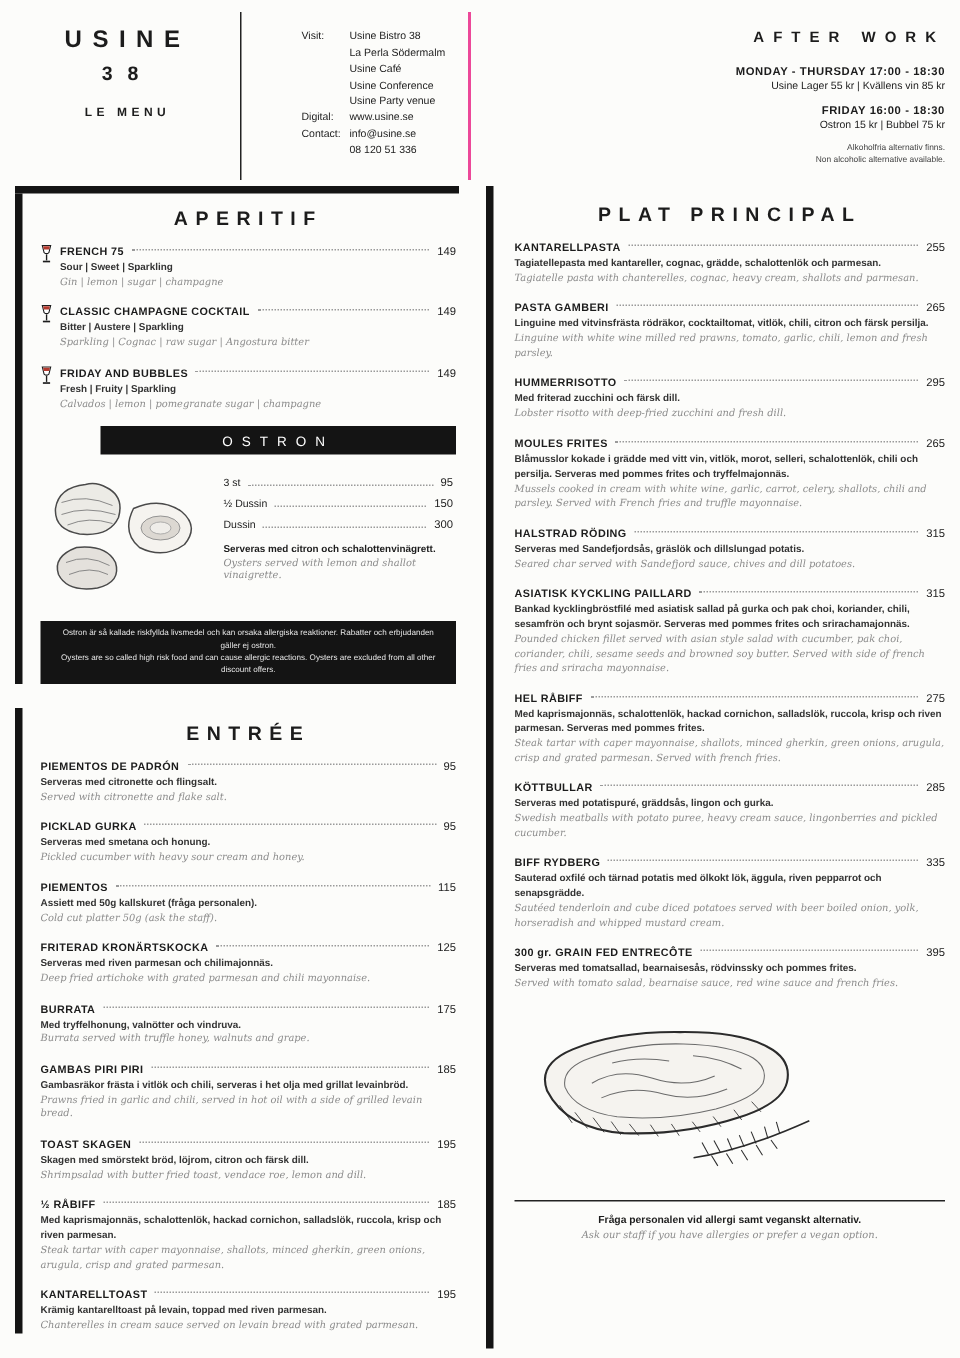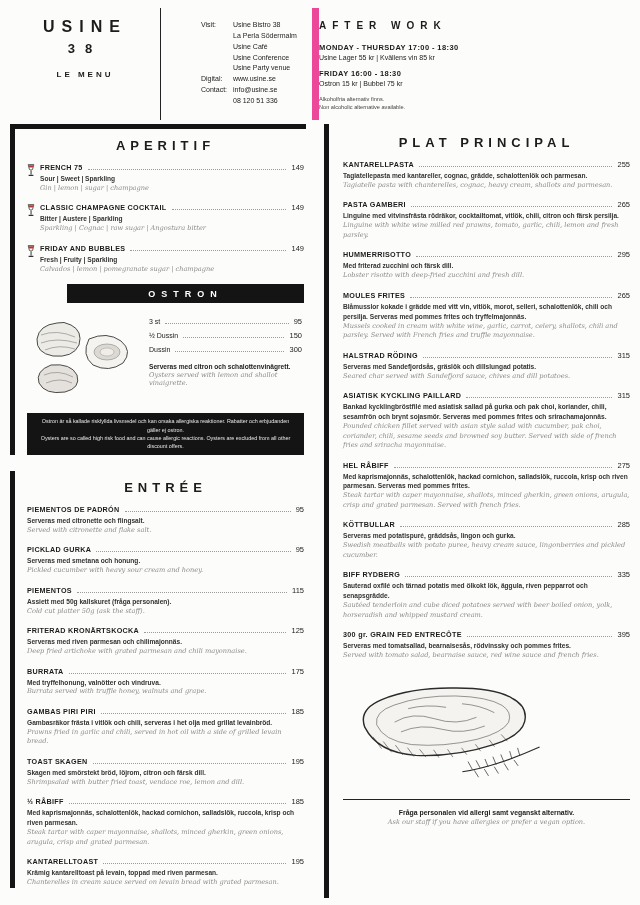--- a/index.html
+++ b/index.html
@@ -19,51 +19,51 @@
   .logo-usine  { font-size:16px; font-weight:bold; letter-spacing:7px; margin-bottom:5px; }
   .logo-bistro { font-size:21px; font-weight:bold; letter-spacing:9px; margin-bottom:3px; }
   .logo-number { font-size:13px; font-weight:bold; letter-spacing:10px; margin-bottom:14px; }
   .logo-lemenu { font-size:8px; font-weight:bold; letter-spacing:3px; }
 
   .contact { width:152px; border-left:1px solid #222; padding:12px 0 0 40px; font-size:7px; line-height:1.55; }
   .c-row { display:flex; }
   .c-label { width:32px; flex:none; }
   .c-vals  { flex:1; }
 
-  .afterwork { flex:1; border-left:7px solid #ec4899; text-align:left; padding-top:12px; }
+  .afterwork { flex:1; border-left:2px solid #ec4899; text-align:right; padding-top:12px; }
   .aw-title { font-size:10px; letter-spacing:6px; margin-bottom:12px; font-weight:bold; }
   .aw-hours { font-size:7.5px; font-weight:bold; letter-spacing:.4px; margin-bottom:2px; }
   .aw-offer { font-size:7px; margin-bottom:8px; }
   .aw-note  { font-size:5.6px; color:#444; line-height:1.5; margin-top:6px; }
 
   
   .columns { display:flex; margin-top:4px; align-items:stretch; }
   .left-col  { width:296px; }
   .right-col { width:306px; margin-left:18px; border-left:5px solid #141414; padding-left:14px; padding-top:2px; }
 
   .topbar { height:5px; background:#141414; }
   .barwrap { border-left:5px solid #141414; padding-left:12px; padding-right:2px; }
   .barwrap-2 { margin-top:16px; }
 
   .sec-title { text-align:center; font-size:13px; font-weight:bold; letter-spacing:5px; padding:9px 0 10px; }
 
   
   .mi { margin-bottom:10px; position:relative; }
-  .mi-top { display:flex; align-items:flex-end; margin-bottom:2px; }
+  .mi-top { display:flex; align-items:center; margin-bottom:2px; }
   .mi-name { font-weight:bold; font-size:7.2px; letter-spacing:.3px; }
   .leader { flex:1; border-bottom:1px dotted #9a9a9a; margin:0 5px 2px; min-width:12px; }
   .mi-price { font-size:7.5px; }
   .mi-sv { font-size:6.6px; font-weight:bold; color:#333; line-height:1.5; }
   .mi-en { font-size:6.6px; color:#8c8c8c; line-height:1.45; font-family:"DejaVu Serif", serif; font-style:italic; }
   .mi.ap { padding-left:13px; }
   .glass { position:absolute; left:0; top:0; }
 
   
   .ostron { margin-top:6px; }
-  .ostron-bar { background:#141414; color:#fff; text-align:center; font-size:9px; letter-spacing:6px; padding:5px 0 4px; font-weight:bold;margin-left:40px; }
+  .ostron-bar { background:#141414; color:#fff; text-align:center; font-size:9px; letter-spacing:6px; padding:5px 0 4px; font-weight:normal;margin-left:40px; }
   .ostron-body { display:flex; padding:8px 2px 6px 0; }
   .oyster-art { width:112px; flex:none; }
   .ostron-right { flex:1; padding:6px 0 0 10px; }
   .op-row { display:flex; align-items:baseline; font-size:7px; margin-bottom:5px; }
   .op-label { }
   .ostron-note-sv { font-size:6.6px; font-weight:bold; margin-top:9px; }
   .ostron-note-en { font-size:6.6px; color:#8c8c8c; font-family:"DejaVu Serif", serif; font-style:italic; margin-top:1px; }
   .ostron-disclaimer { background:#141414; color:#e6e6e6; font-size:5.4px; line-height:1.55; text-align:center; padding:4px 8px; }
 
   

